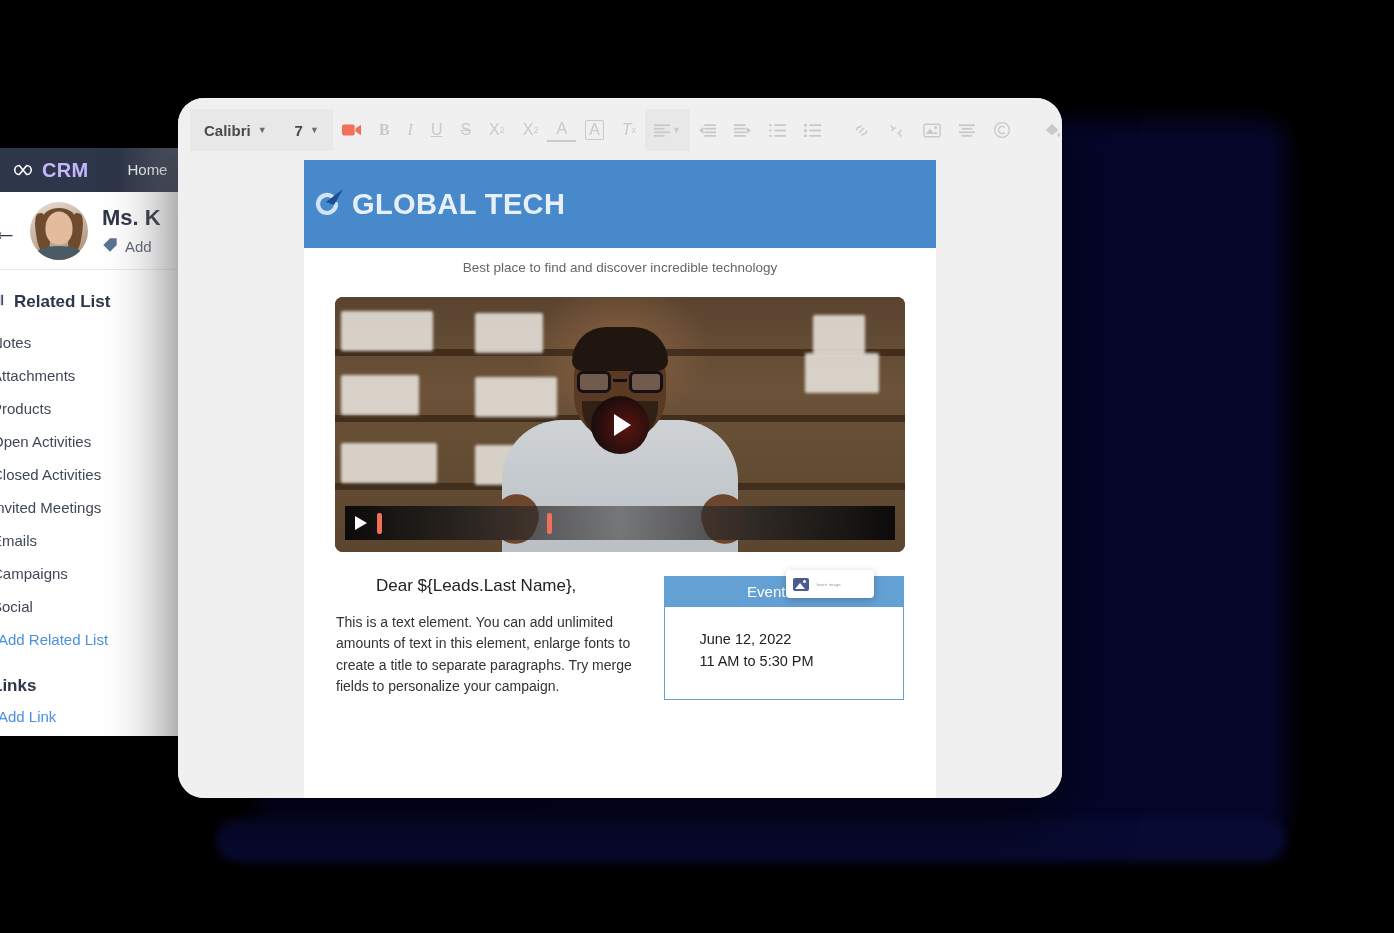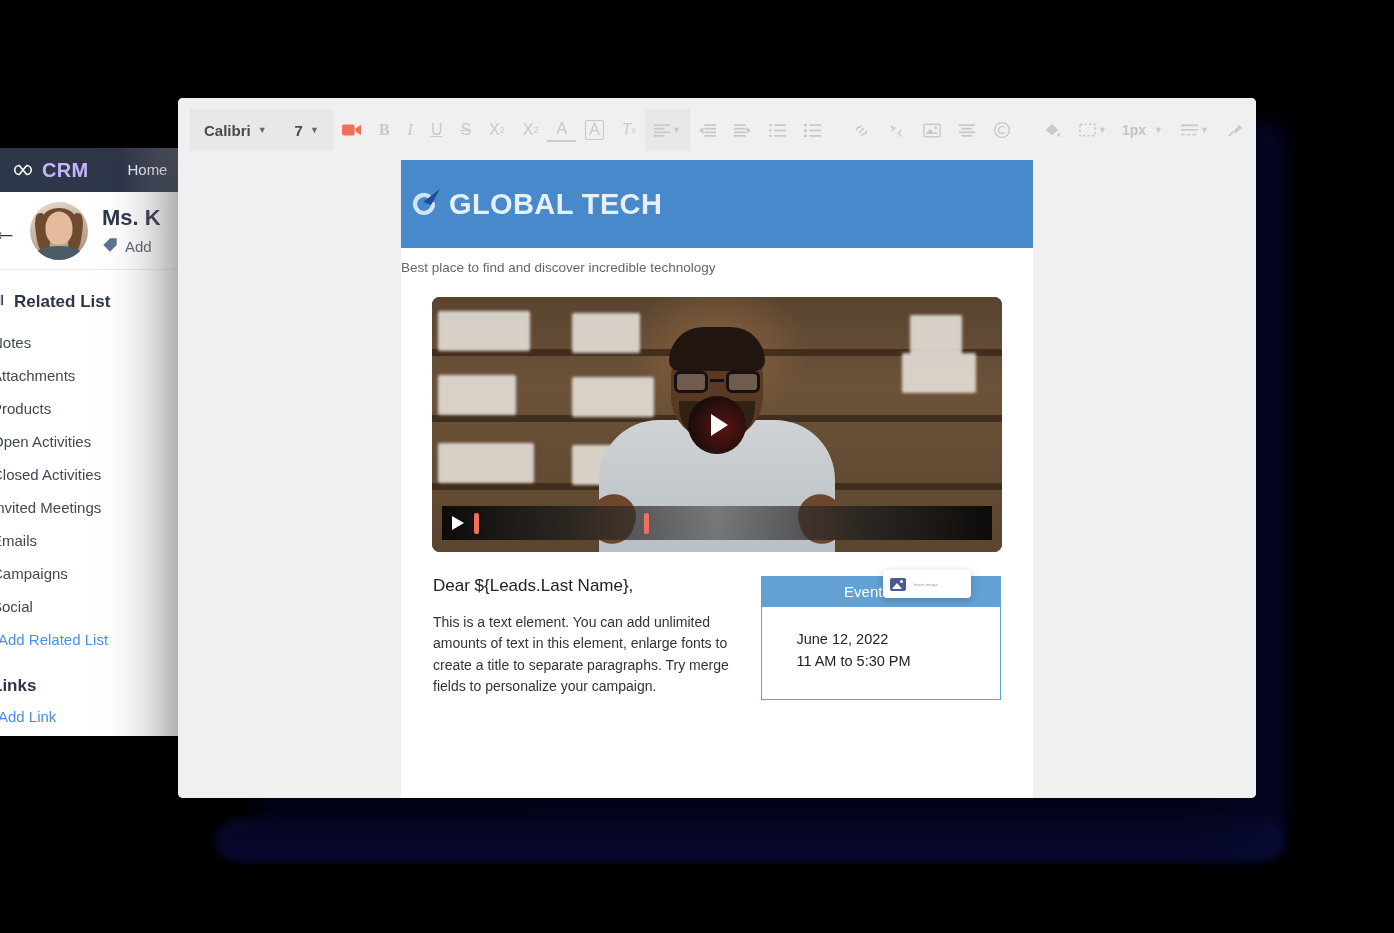--- a/index.html
+++ b/index.html
@@ -168,24 +168,24 @@
     filter: blur(4px);
   }
   #glow-1 { left: 216px; top: 818px; width: 1070px; height: 44px; background:#080a33; }
   #glow-2 { left: 256px; top: 120px; width: 1030px; height: 720px; background:#05062a; filter: blur(10px); }
 
   
   #editor-window {
     position: absolute;
     left: 178px;
     top: 98px;
-    width: 1078px;
+    width: 884px;
     height: 700px;
     background: #f0f0f0;
-    border-radius: 5px;
+    border-radius: 26px;
     overflow: hidden;
     box-shadow: 0 28px 70px rgba(0,0,0,0.6);
   }
 
   #toolbar {
     height: 62px;
     background: #f0f0f0;
     display: flex;
     align-items: center;
     padding: 0 12px;
@@ -252,21 +252,21 @@
     letter-spacing: 0.4px;
   }
   #email-title {
     text-align: center;
     font-size: 27px;
     color: #222222;
     font-weight: 400;
     margin-top: 28px;
   }
   #email-sub {
-    text-align: left;
+    text-align: center;
     font-size: 13.5px;
     color: #666666;
     margin-top: 12px;
   }
 
   #video-block {
     margin: 22px auto 0;
     width: 570px;
     height: 255px;
     border-radius: 8px;
@@ -365,21 +365,21 @@
   .vc-marker { width: 5px; height: 21px; background: #f2705a; border-radius: 2px; cursor: pointer; }
   #vc-marker-2 { margin-left: 155px; }
 
   #email-lower {
     display: flex;
     padding: 24px 32px 0 32px;
     gap: 24px;
   }
   #text-col { width: 310px; }
   #salutation {
-    font-size: 17px; color: #222; margin-bottom: 16px;
+    font-size: 17px; color: #222; margin-bottom: 16px; margin-left: 40px;
   }
   #body-text {
     font-size: 14px; color: #333; line-height: 1.52;
   }
   #event-col { width: 244px; position: relative; }
   #event-head {
     background: #63a0d4;
     color: #ffffff;
     font-size: 15px;
     text-align: center;

